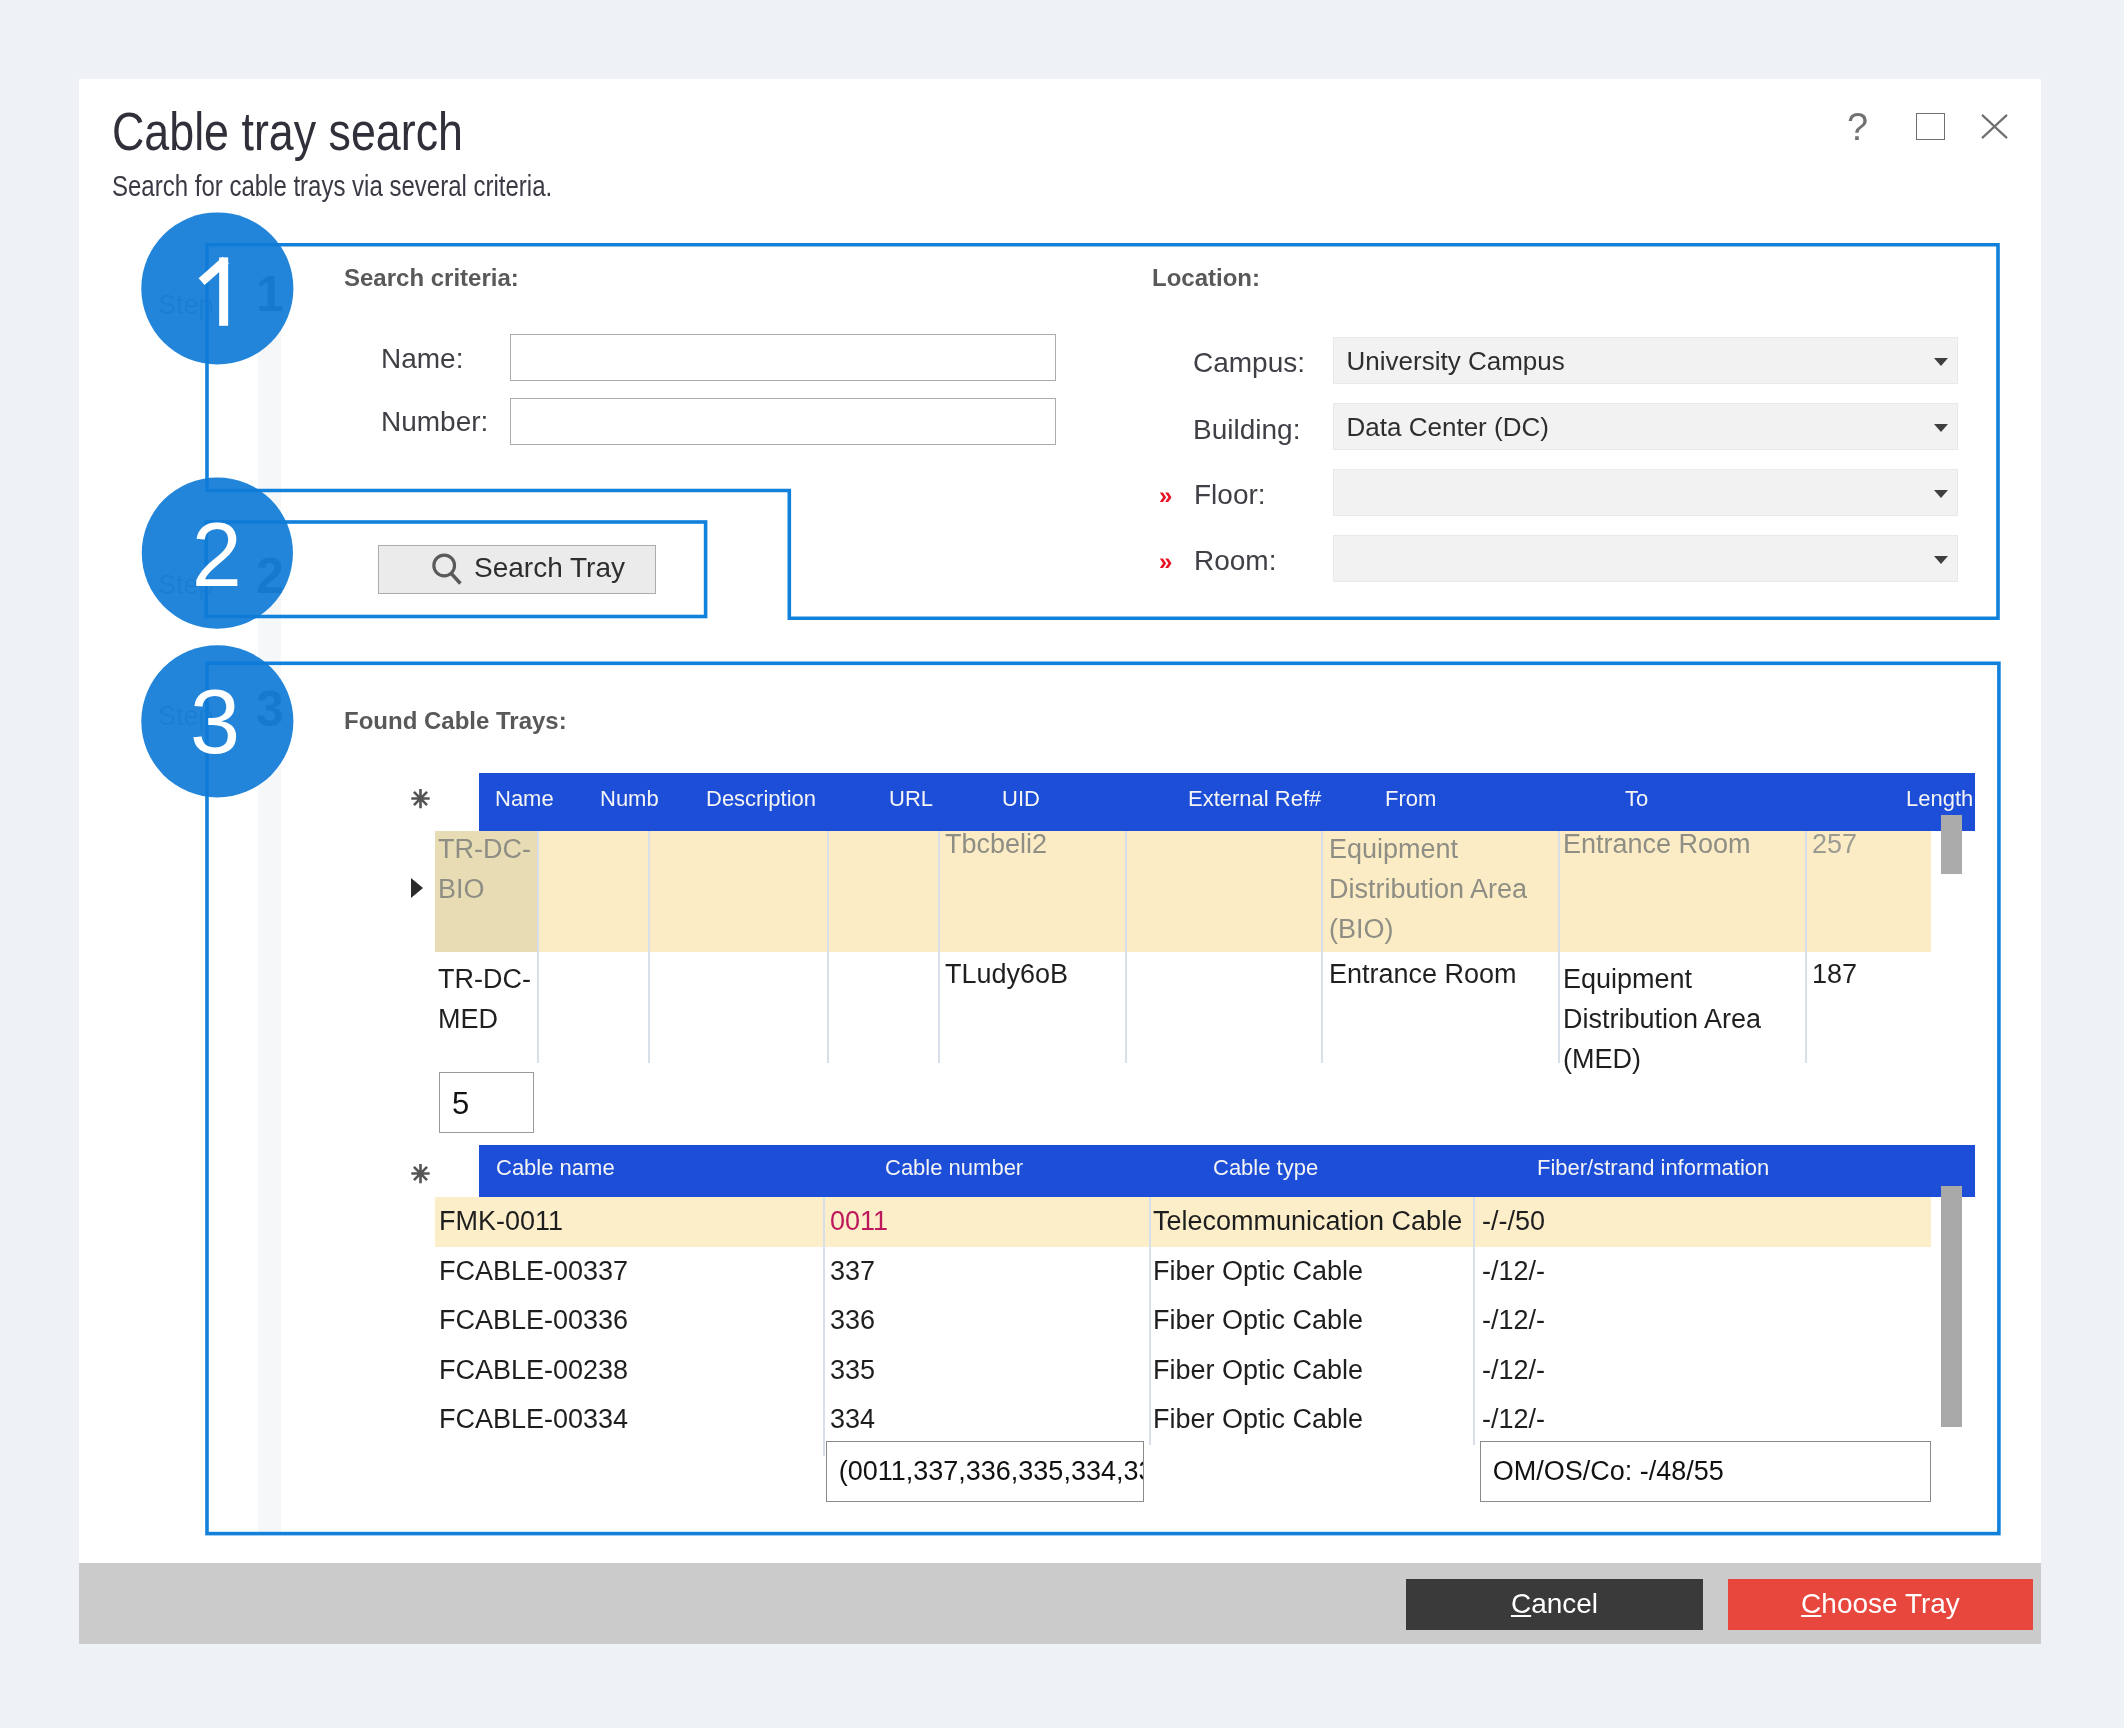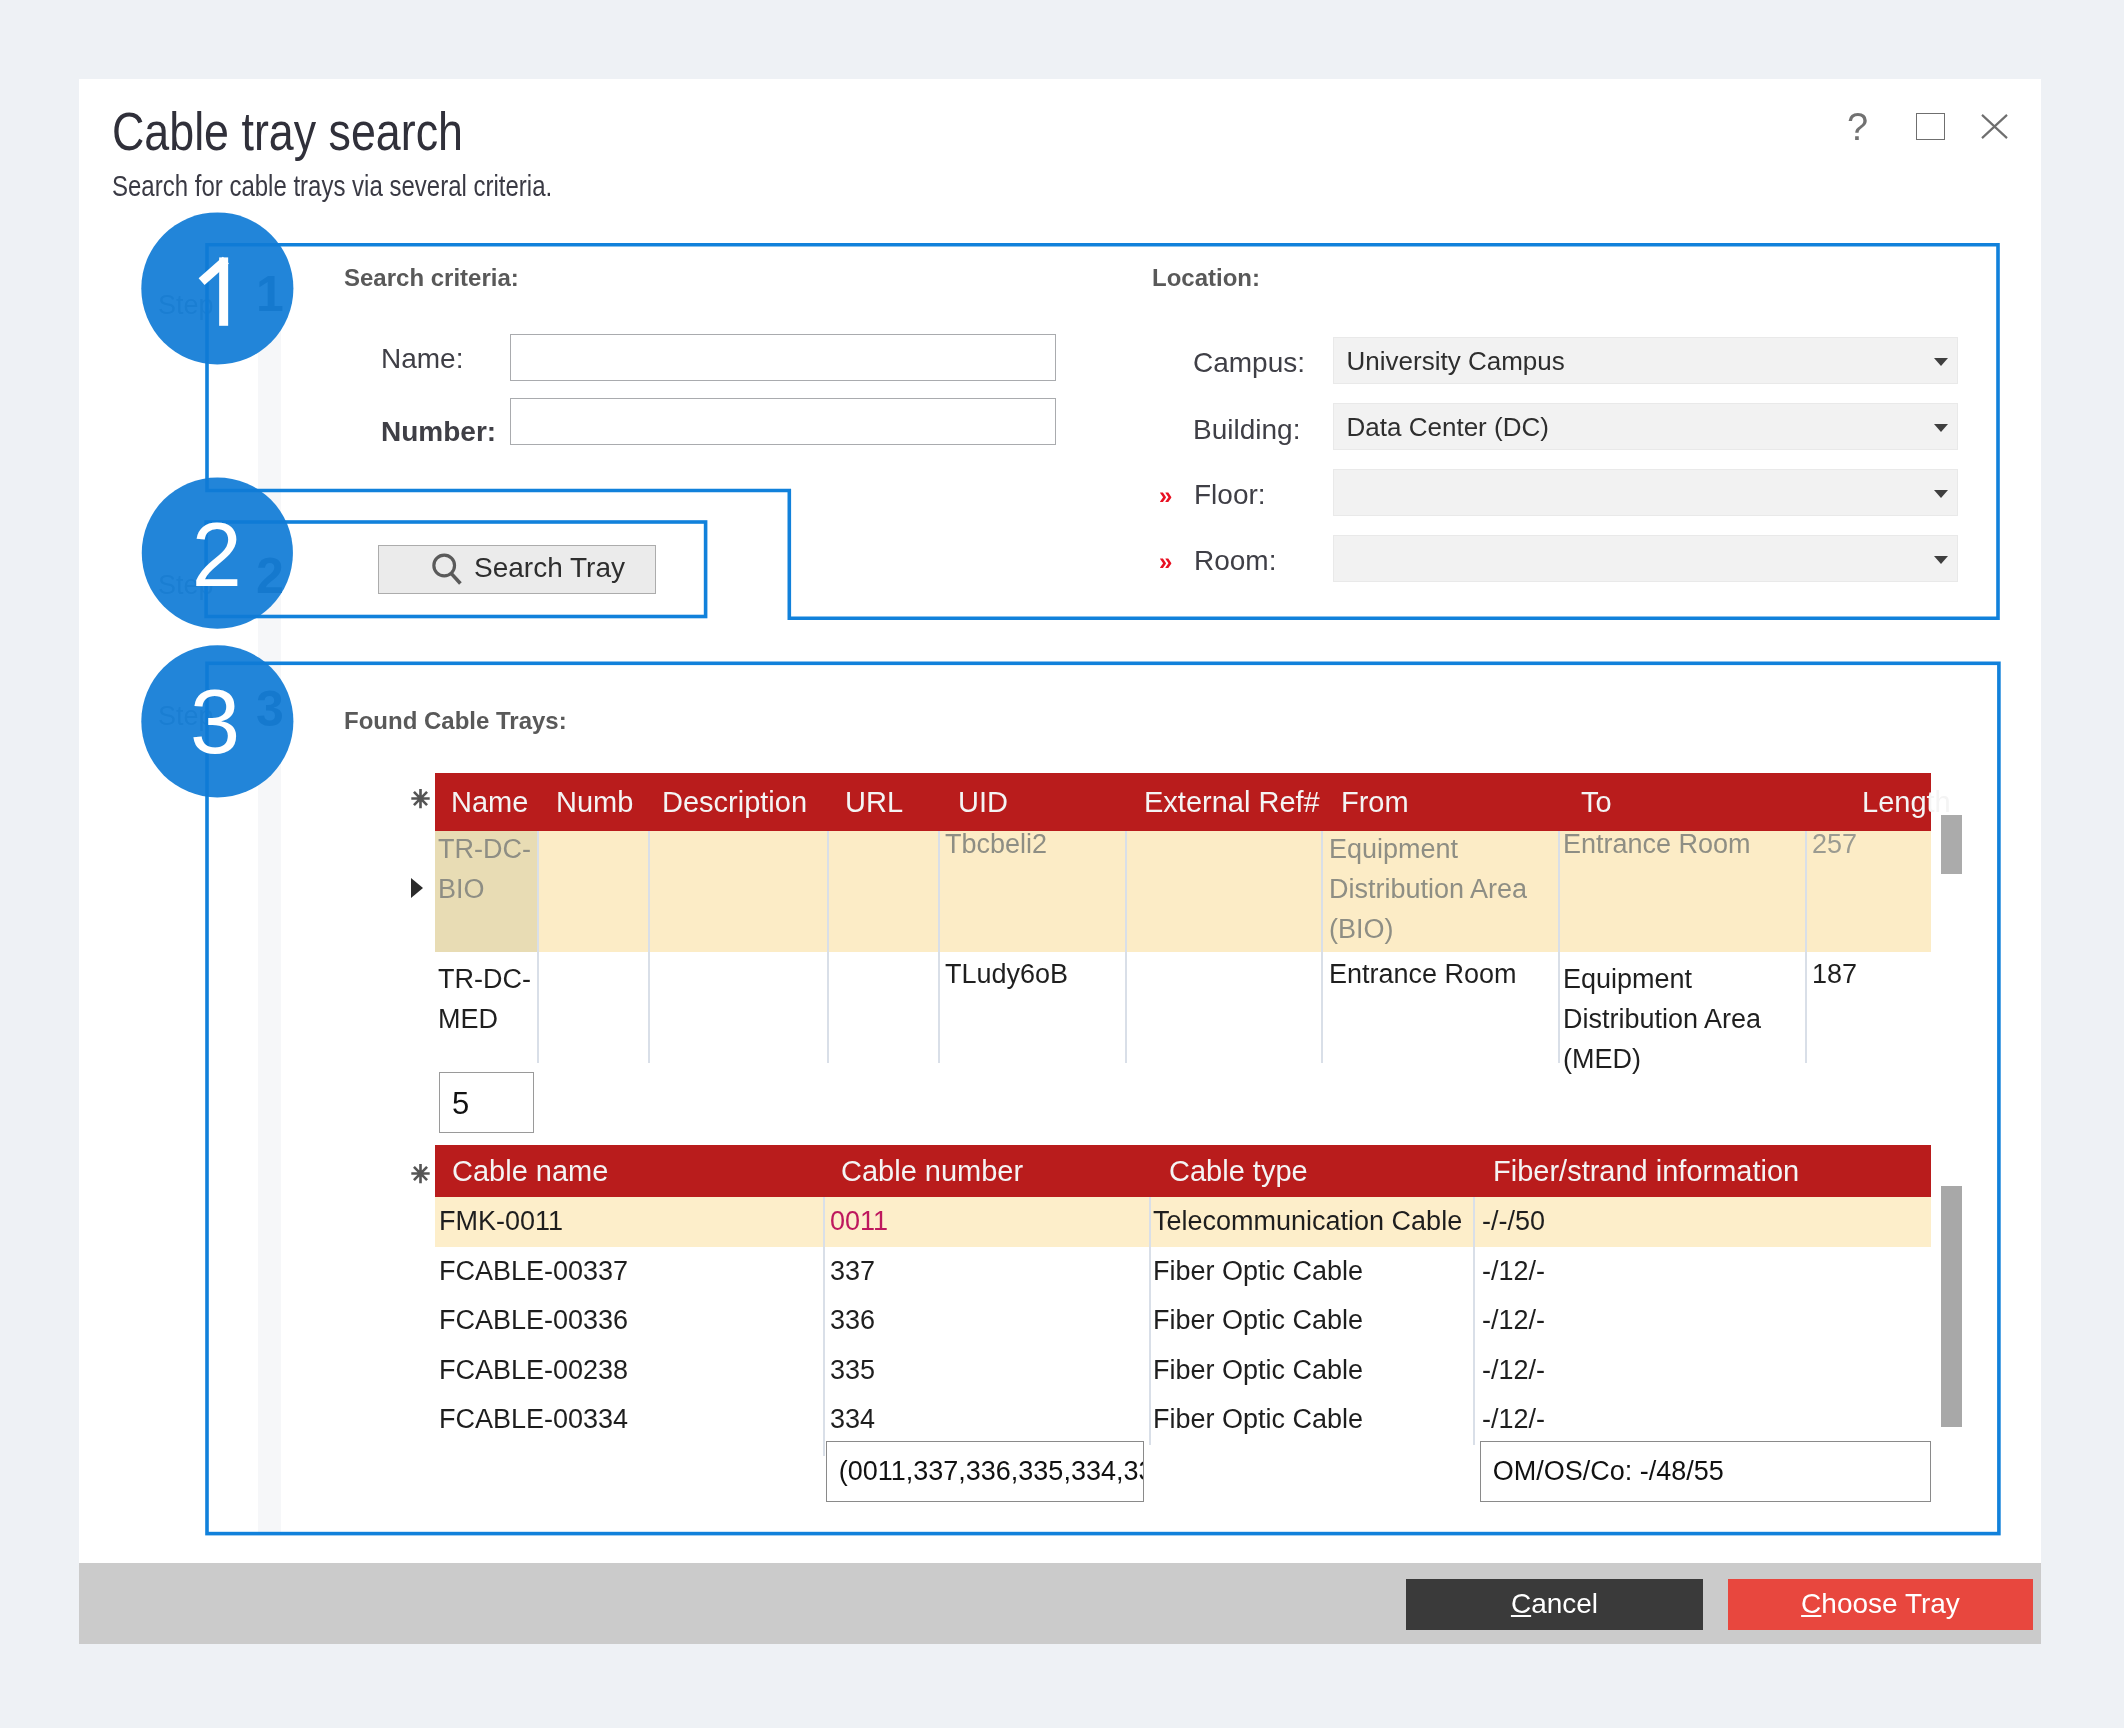--- a/index.html
+++ b/index.html
@@ -8,21 +8,21 @@
   #page { position:relative; width:2124px; height:1728px; }
   #dialog { position:absolute; left:79px; top:79px; width:1962px; height:1564px; background:#ffffff; }
   .hd { font-weight:bold; color:#595959; font-size:24px; }
   .lbl { color:#3f3f46; font-size:28px; }
   .dd { position:absolute; left:1333px; width:625px; height:47px; background:#f2f2f2; border:0.9px solid #e9e9e9; }
   .dd .arr { position:absolute; right:9px; top:20px; width:0; height:0; border-left:7.2px solid transparent; border-right:7.2px solid transparent; border-top:8px solid #3f3f3f; }
   .dd .txt { position:absolute; left:12.6px; top:8px; font-size:26px; color:#2e2e2e; }
   .inp { position:absolute; left:510px; width:546px; height:47px; background:#fff; border:1.8px solid #a9abae; }
   .chev { position:absolute; color:#e81123; font-size:24px; font-weight:bold; }
   
-  .th { position:absolute; background:#b91c1c; color:#f4f4f4; font-size:29px; }
+  .th { position:absolute; background:#1d4ed8; color:#f4f4f4; font-size:22px;margin-left:44px; }
   .cellline { position:absolute; width:1.8px; background:#d9dfe8; }
   .rowtxt { font-size:27px; }
 </style>
 </head>
 <body>
 <div id="page">
   <div id="dialog"></div>
 
   <div class="abs" style="left:112px; top:101px; font-size:53px; color:#30303a; transform:scaleX(0.845); transform-origin:0 0;">Cable tray search</div>
   <div class="abs" style="left:112px; top:169px; font-size:30px; color:#3a3a44; transform:scaleX(0.80); transform-origin:0 0;">Search for cable trays via several criteria.</div>
@@ -37,21 +37,21 @@
   <div class="abs" style="left:158px; top:290px; font-size:27px; color:#9aa0a8;">Step</div>
   <div class="abs" style="left:256px; top:265px; font-size:50px; font-weight:bold; color:#5d6670;">1</div>
   <div class="abs" style="left:158px; top:570px; font-size:27px; color:#9aa0a8;">Step</div>
   <div class="abs" style="left:256px; top:547px; font-size:50px; font-weight:bold; color:#5d6670;">2</div>
   <div class="abs" style="left:158px; top:701px; font-size:27px; color:#9aa0a8;">Step</div>
   <div class="abs" style="left:256px; top:680px; font-size:50px; font-weight:bold; color:#5d6670;">3</div>
 
   <div class="abs hd" style="left:344px; top:264px;">Search criteria:</div>
   <div class="abs lbl" style="left:381px; top:343px;">Name:</div>
   <div class="inp" style="top:334px;"></div>
-  <div class="abs lbl" style="left:381px; top:416px;font-weight:bold;">Number:</div>
+  <div class="abs lbl" style="left:381px; top:406px;">Number:</div>
   <div class="inp" style="top:398px;"></div>
 
   <div class="abs hd" style="left:1152px; top:264px;">Location:</div>
   <div class="abs lbl" style="left:1193px; top:347px;">Campus:</div>
   <div class="dd" style="top:337px;">
       <span class="txt">University Campus</span>
       <span class="arr"></span>
     </div>
   <div class="abs lbl" style="left:1193px; top:414px;">Building:</div>
   <div class="dd" style="top:403px;">

